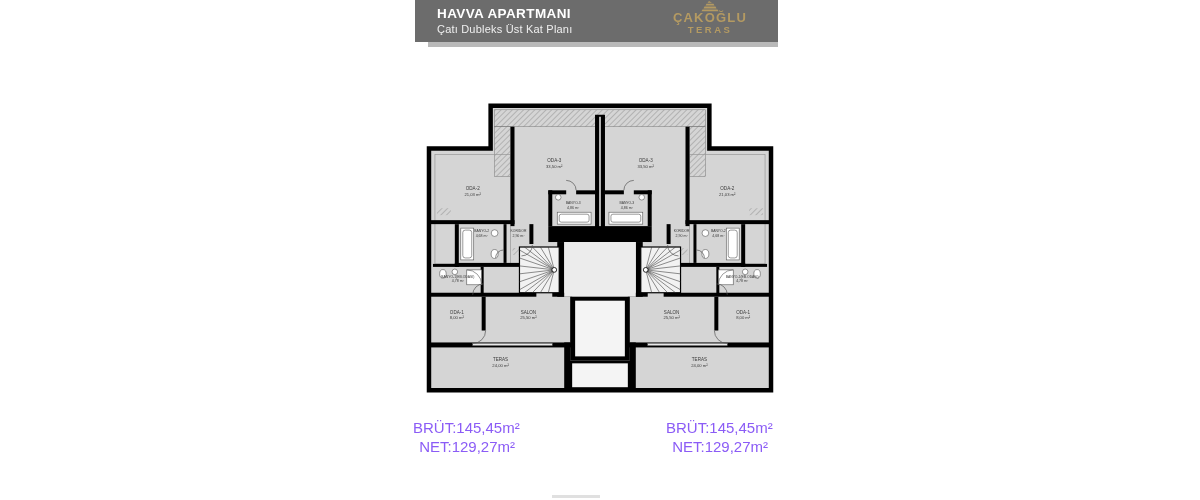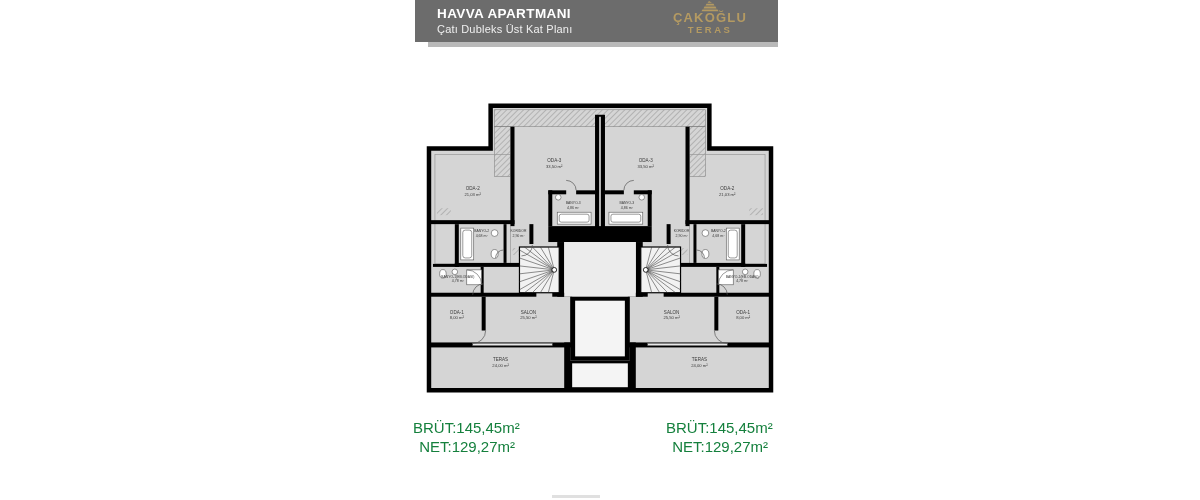--- a/index.html
+++ b/index.html
@@ -39,21 +39,21 @@
     font-family:"Liberation Sans", sans-serif;
     fill:#3a3a3a;
   }
   .room-name  { font-size:4.6px; }
   .room-area  { font-size:4.2px; }
   .room-name-sm { font-size:3.4px; }
   .room-area-sm { font-size:3.6px; }
   
   .stats {
     position:absolute; top:418px; width:102px; text-align:right;
-    color:#15803d; font-size:15px; line-height:19px; white-space:nowrap;
+    color:#8b5cf6; font-size:15px; line-height:19px; white-space:nowrap;
   }
   .stats-left  { left:413px; }
   .stats-right { left:666px; }
   .bottom-artifact {
     position:absolute; left:552px; top:495px; width:48px; height:3px;
     background:#e0e0e0;
   }
 </style>
 </head>
 <body>

